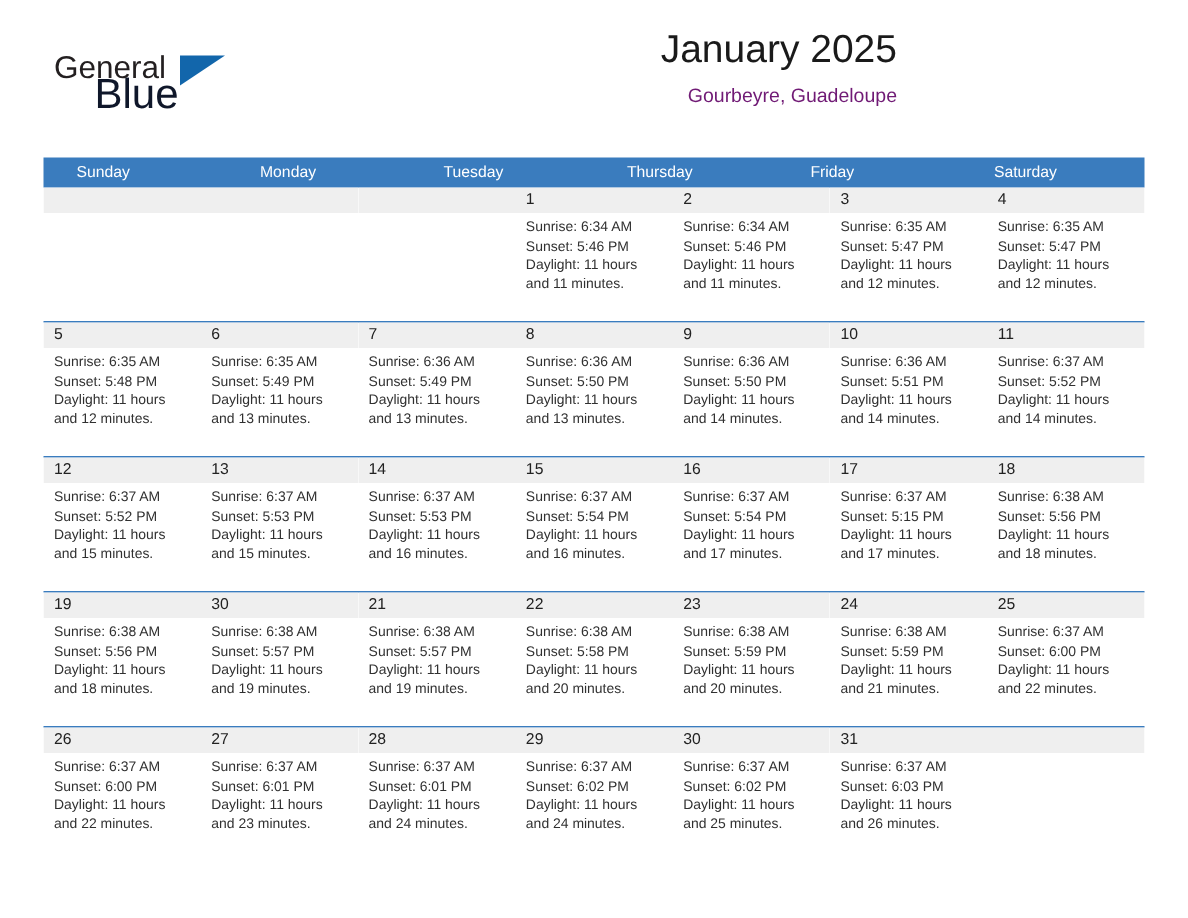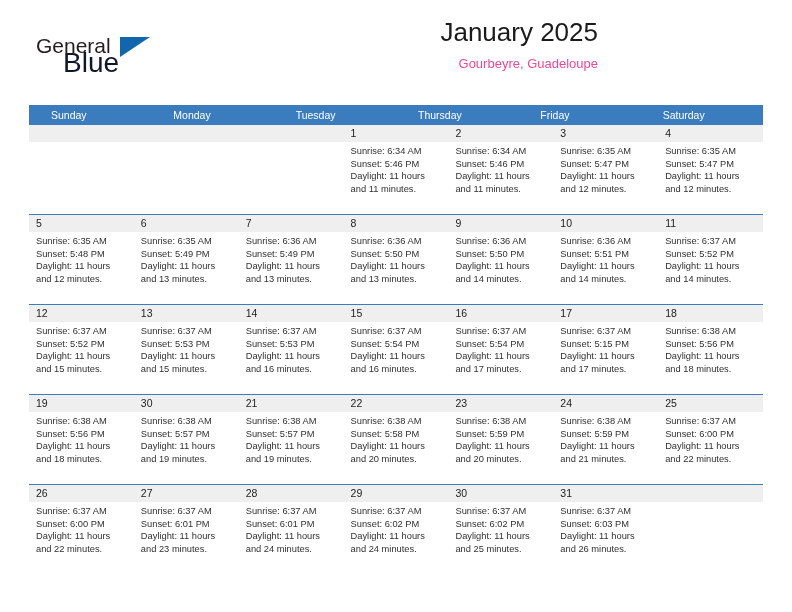--- a/index.html
+++ b/index.html
@@ -69,21 +69,21 @@
     text-align: right;
   }
   .cal-title {
     font-size: 26px;
     color: #1a1a1a;
     line-height: 32px;
     white-space: nowrap;
   }
   .cal-sub {
     font-size: 13px;
-    color: #ec4899;
+    color: #701a75;
     line-height: 20px;
     margin-top: 6px;
     white-space: nowrap;
   }
 
   
   .calendar {
     position: absolute;
     left: 29px;
     top: 105px;

